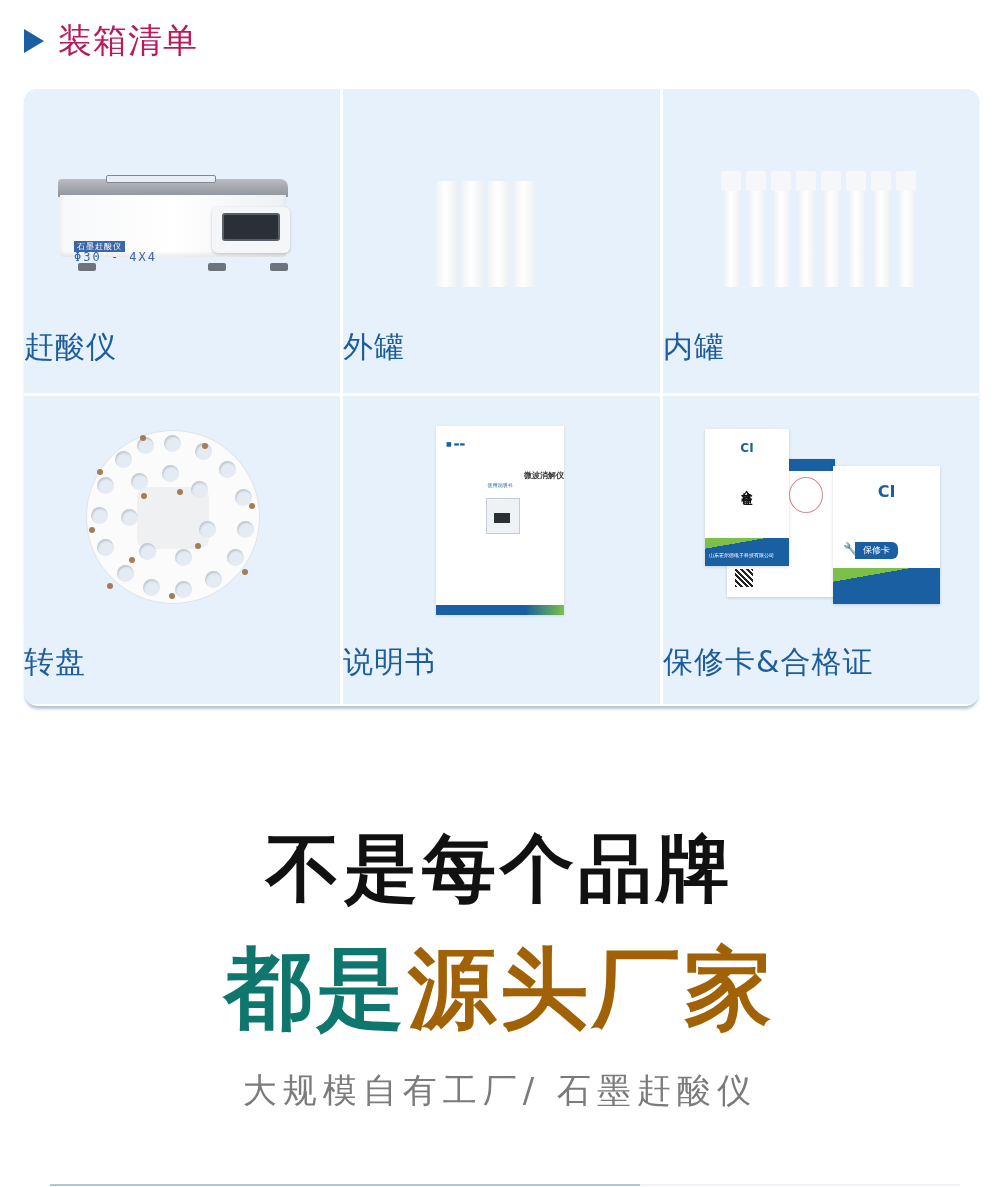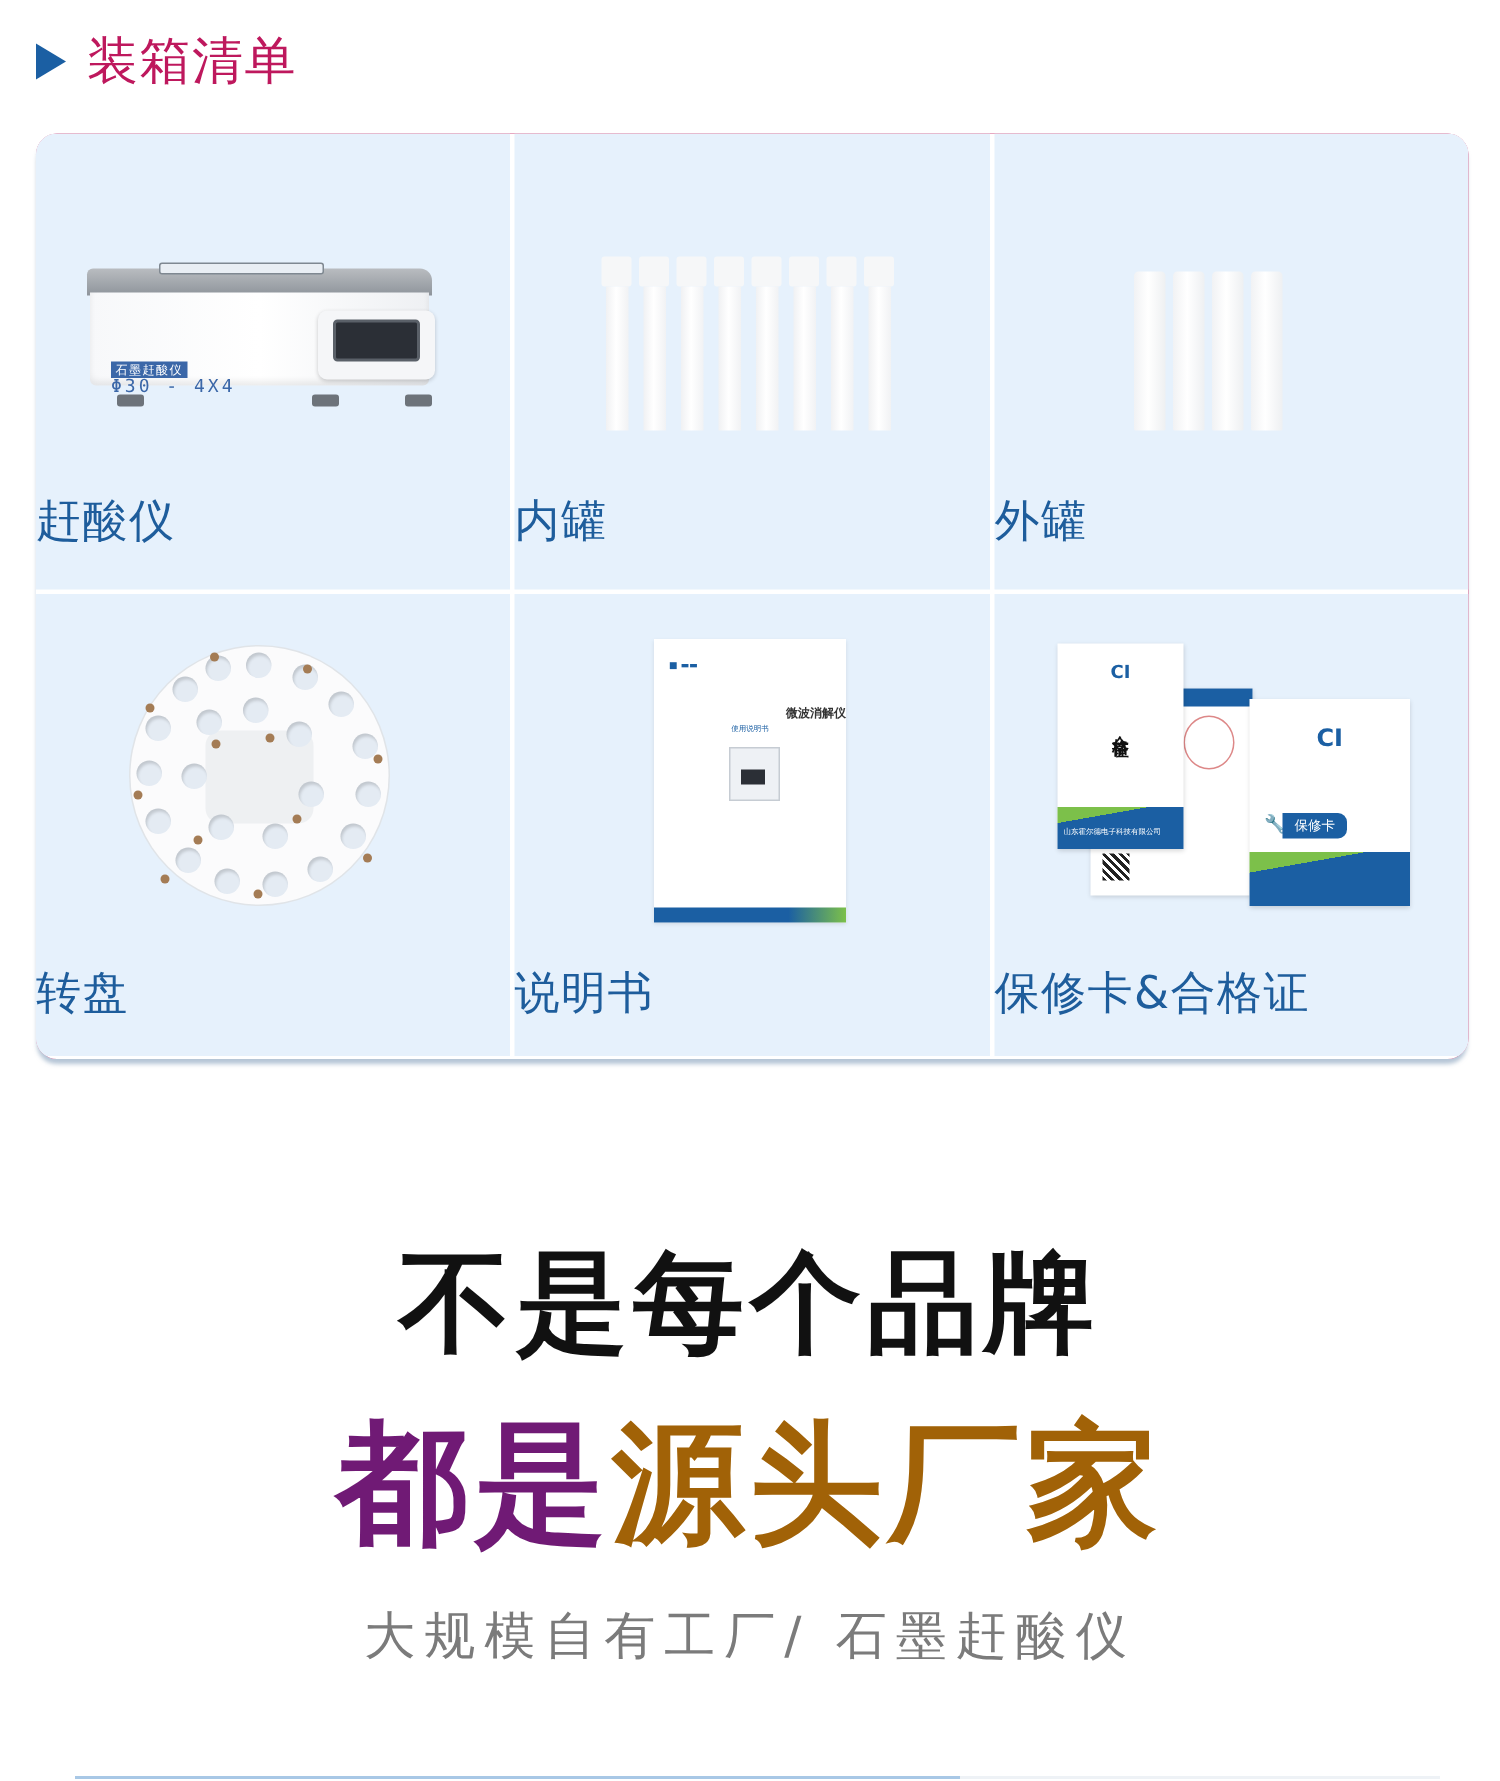--- a/index.html
+++ b/index.html
@@ -12,21 +12,21 @@
     color: #be185d; font-size: 34px; font-weight: 500; letter-spacing: 1px;
   }
   .section-title .tri {
     width: 0; height: 0;
     border-top: 12px solid transparent; border-bottom: 12px solid transparent;
     border-left: 20px solid #1b5fa3; margin-right: 6px;
   }
 
   .grid-wrap {
     position: absolute; left: 24px; top: 89px; width: 955px; height: 617px;
-    border-radius: 14px; background: #be185d;
+    border-radius: 14px; background: #5eead4;
     box-shadow: 0 4px 3px -1px rgba(120,150,180,0.55);
     overflow: hidden;
   }
   .grid {
     display: grid; grid-template-columns: 316px 317px 316px; grid-template-rows: 304px 308px;
     gap: 3px 3px; width: 100%; height: 100%; background: #ffffff;
   }
   .cell { background: #e6f1fc; position: relative; }
   .cell-label {
     position: absolute; left: 0; right: 0; text-align: left;
@@ -79,21 +79,21 @@
   .card-left .band span { position: absolute; left: 4px; bottom: 8px; color: #fff; font-size: 5px; }
   .card-right { position: absolute; left: 128px; top: 37px; width: 107px; height: 138px; background: #fff; box-shadow: 0 1px 3px rgba(0,0,0,0.15); }
   .card-right .lg { position: absolute; left: 0; right: 0; top: 16px; text-align: center; color: #1b5fa3; font-size: 16px; font-weight: bold; }
   .card-right .wr { position: absolute; left: 22px; top: 76px; padding: 2px 8px; background: #1b5fa3; color: #fff; font-size: 9px; border-radius: 0 6px 6px 0; }
   .card-right .wrench { position: absolute; left: 10px; top: 76px; color: #2e9a3c; font-size: 12px; }
   .card-right .band { position: absolute; left: 0; right: 0; bottom: 0; height: 36px; background: linear-gradient(170deg,#7cc04a 0 25%,#1b5fa3 25%); }
 
   .slogan { position: absolute; left: 0; right: 0; text-align: center; font-weight: bold; letter-spacing: 4px; }
   .slogan.l1 { top: 820px; font-size: 74px; color: #111111; }
   .slogan.l2 { top: 930px; font-size: 88px; }
-  .slogan.l2 .black { color: #701a75; margin-top: 44px; }
+  .slogan.l2 .black { color: #0f766e; margin-top: 44px; }
   .slogan.l2 .blue { color: #a16207; }
   .subline { position: absolute; left: 0; right: 0; top: 1068px; text-align: center; font-size: 34px; color: #7b7b7b; letter-spacing: 6px; }
 
   .bottom-line { position: absolute; left: 50px; top: 1184px; width: 590px; height: 2px; background: #a8c8e6; }
   .bottom-line2 { position: absolute; left: 640px; top: 1184px; width: 320px; height: 2px; background: #eef2f6; }
 </style>
 </head>
 <body>
 
 <div class="section-title">
@@ -116,65 +116,65 @@
           <span class="m-model">Φ30 - 4X4</span>
         </div>
         <div class="m-foot" style="left:20px"></div>
         <div class="m-foot" style="left:150px"></div>
         <div class="m-foot" style="left:212px"></div>
       </div>
       <div class="cell-label">赶酸仪</div>
     </div>
 
     <div class="cell row1">
-      <div class="tubes">
-        <div class="tube">
-            <div class="cap"></div>
-            <div class="body"></div>
-          </div>
-        <div class="tube">
-            <div class="cap"></div>
-            <div class="body"></div>
-          </div>
-        <div class="tube">
-            <div class="cap"></div>
-            <div class="body"></div>
-          </div>
-        <div class="tube">
-            <div class="cap"></div>
-            <div class="body"></div>
-          </div>
-        <div class="tube">
-            <div class="cap"></div>
-            <div class="body"></div>
-          </div>
-        <div class="tube">
-            <div class="cap"></div>
-            <div class="body"></div>
-          </div>
-        <div class="tube">
-            <div class="cap"></div>
-            <div class="body"></div>
-          </div>
-        <div class="tube">
-            <div class="cap"></div>
-            <div class="body"></div>
-          </div>
-      </div>
-      <div class="cell-label">内罐</div>
-    </div>
-
-    <div class="cell row1">
       <div class="cans">
         <div class="can"></div>
           <div class="can"></div>
           <div class="can"></div>
           <div class="can"></div>
       </div>
       <div class="cell-label">外罐</div>
+    </div>
+
+    <div class="cell row1">
+      <div class="tubes">
+        <div class="tube">
+            <div class="cap"></div>
+            <div class="body"></div>
+          </div>
+        <div class="tube">
+            <div class="cap"></div>
+            <div class="body"></div>
+          </div>
+        <div class="tube">
+            <div class="cap"></div>
+            <div class="body"></div>
+          </div>
+        <div class="tube">
+            <div class="cap"></div>
+            <div class="body"></div>
+          </div>
+        <div class="tube">
+            <div class="cap"></div>
+            <div class="body"></div>
+          </div>
+        <div class="tube">
+            <div class="cap"></div>
+            <div class="body"></div>
+          </div>
+        <div class="tube">
+            <div class="cap"></div>
+            <div class="body"></div>
+          </div>
+        <div class="tube">
+            <div class="cap"></div>
+            <div class="body"></div>
+          </div>
+      </div>
+      <div class="cell-label">内罐</div>
     </div>
 
     <div class="cell row2">
       <div class="turntable">
         <div class="hub"></div>
         <div class="hole" style="left:77px;top:4px"></div>
         <div class="hole" style="left:108px;top:12px"></div>
         <div class="hole" style="left:132px;top:30px"></div>
         <div class="hole" style="left:148px;top:58px"></div>
         <div class="hole" style="left:150px;top:90px"></div>

